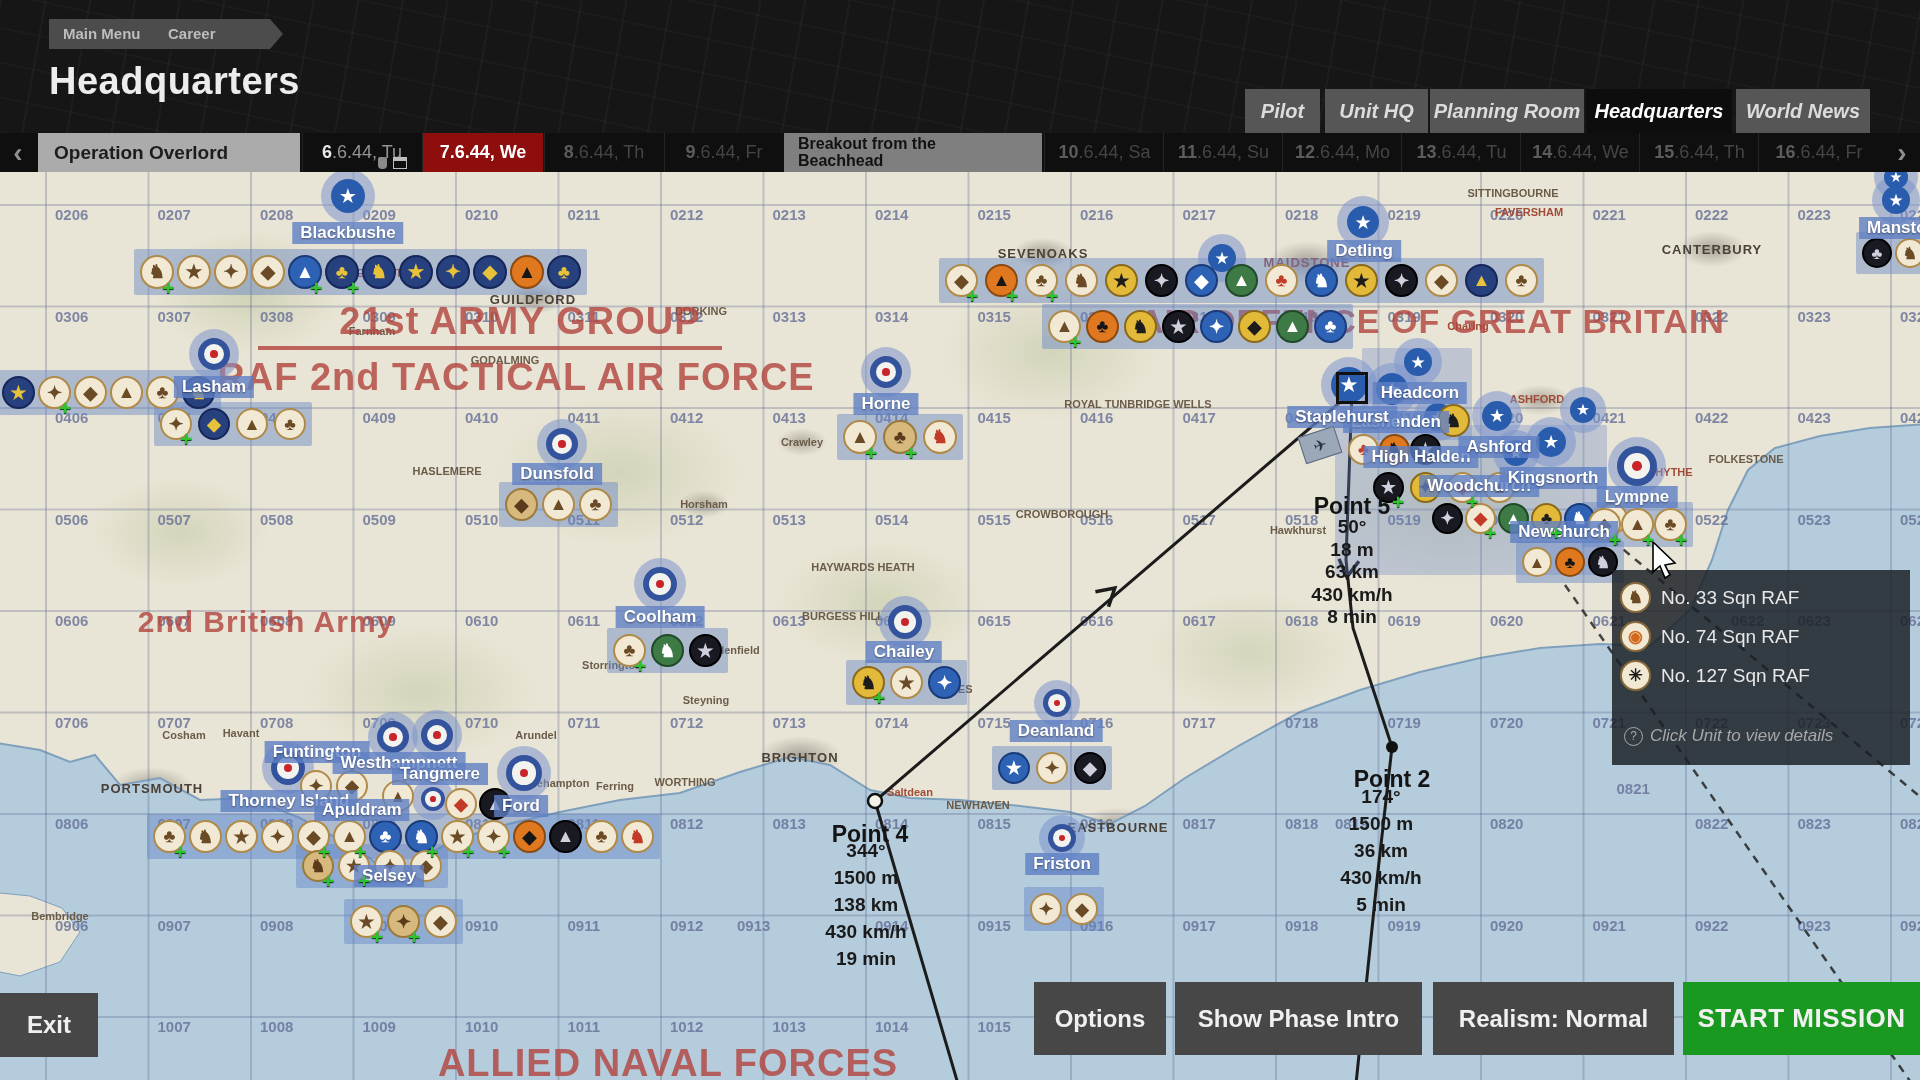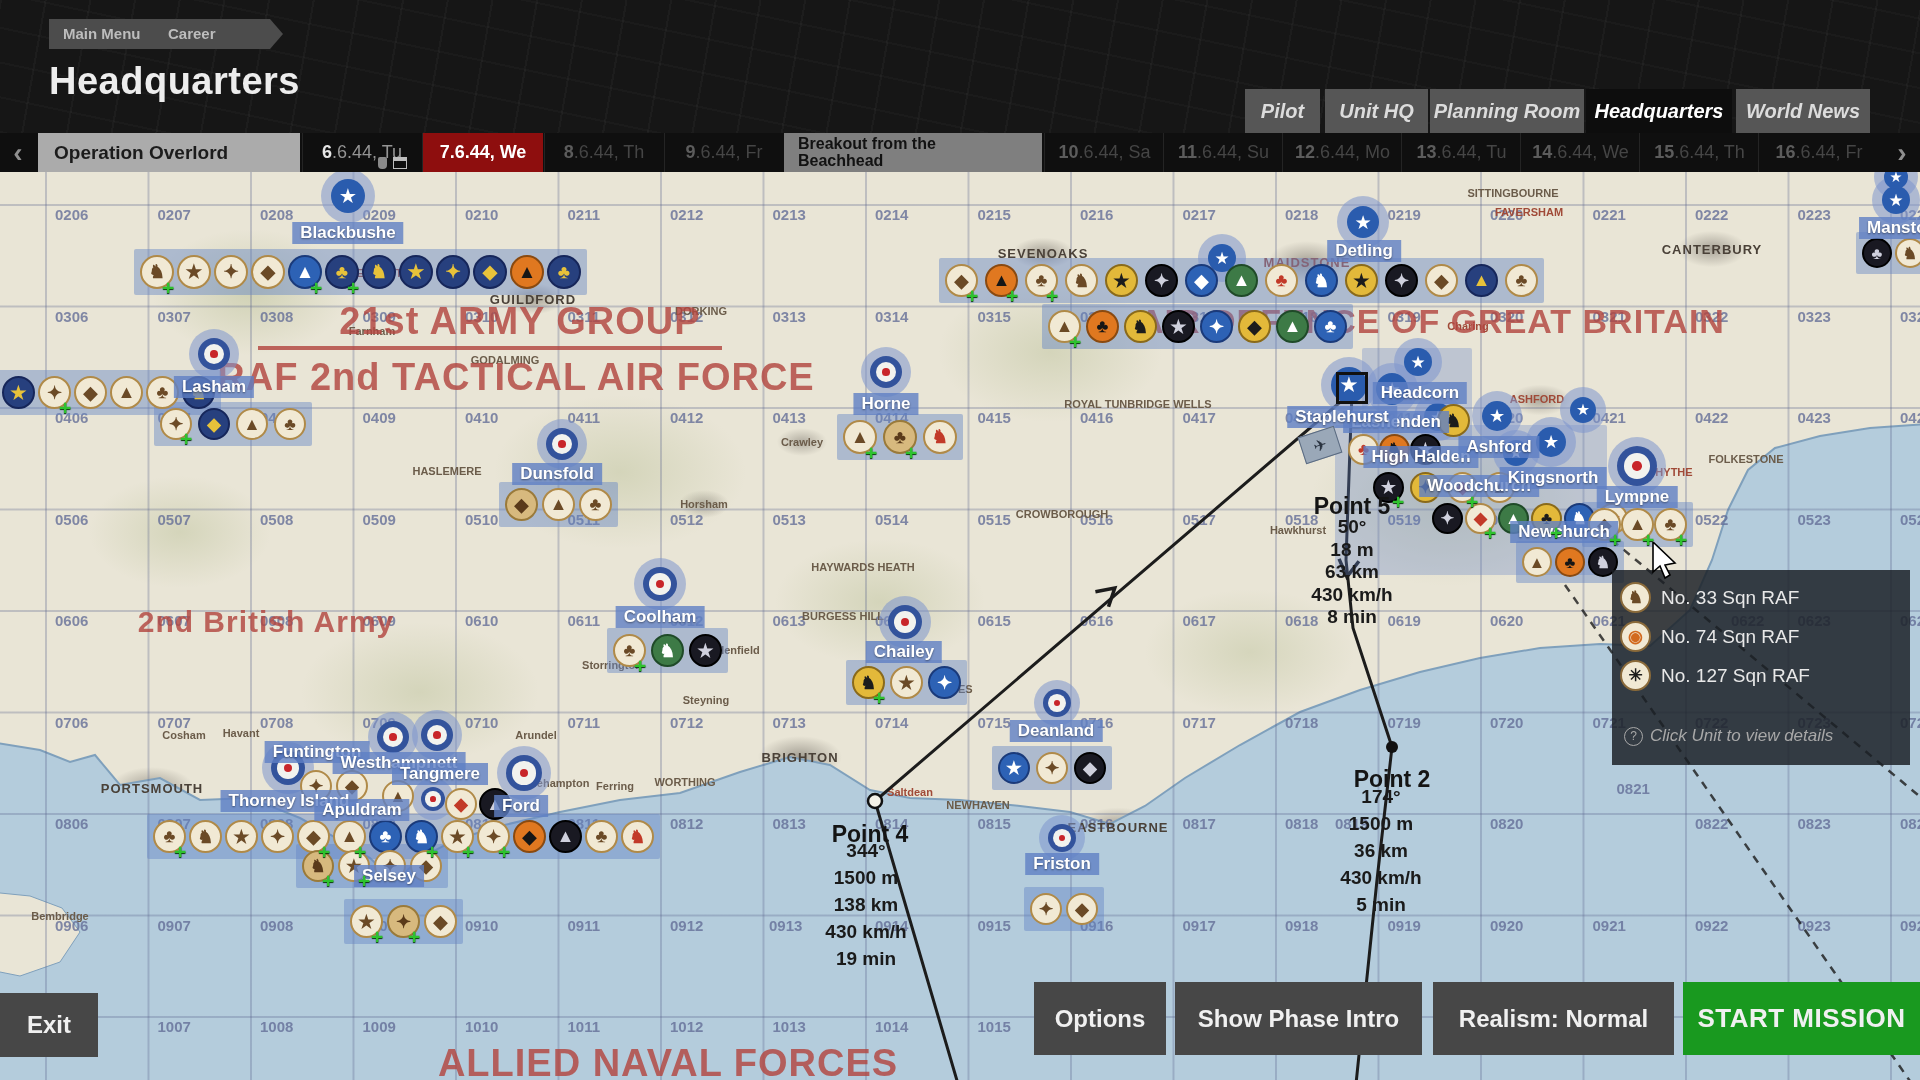--- a/index.html
+++ b/index.html
@@ -246,21 +246,21 @@
       <div class="glabel" style="left: 1695px; top: 815px; position: absolute;">0822</div>
       <div class="glabel" style="left: 1797.5px; top: 815px; position: absolute;">0823</div>
       <div class="glabel" style="left: 1900px; top: 815px; position: absolute;">0824</div>
       <div class="glabel" style="left: 55px; top: 916.5px; position: absolute;">0906</div>
       <div class="glabel" style="left: 157.5px; top: 916.5px; position: absolute;">0907</div>
       <div class="glabel" style="left: 260px; top: 916.5px; position: absolute;">0908</div>
       <div class="glabel" style="left: 362.5px; top: 916.5px; position: absolute;">0909</div>
       <div class="glabel" style="left: 465px; top: 916.5px; position: absolute;">0910</div>
       <div class="glabel" style="left: 567.5px; top: 916.5px; position: absolute;">0911</div>
       <div class="glabel" style="left: 670px; top: 916.5px; position: absolute;">0912</div>
-      <div class="glabel" style="left: 769px; top: 916.5px; position: absolute;">0913</div>
+      <div class="glabel" style="left: 737px; top: 916.5px; position: absolute;">0913</div>
       <div class="glabel" style="left: 875px; top: 916.5px; position: absolute;">0914</div>
       <div class="glabel" style="left: 977.5px; top: 916.5px; position: absolute;">0915</div>
       <div class="glabel" style="left: 1080px; top: 916.5px; position: absolute;">0916</div>
       <div class="glabel" style="left: 1182.5px; top: 916.5px; position: absolute;">0917</div>
       <div class="glabel" style="left: 1285px; top: 916.5px; position: absolute;">0918</div>
       <div class="glabel" style="left: 1387.5px; top: 916.5px; position: absolute;">0919</div>
       <div class="glabel" style="left: 1490px; top: 916.5px; position: absolute;">0920</div>
       <div class="glabel" style="left: 1592.5px; top: 916.5px; position: absolute;">0921</div>
       <div class="glabel" style="left: 1695px; top: 916.5px; position: absolute;">0922</div>
       <div class="glabel" style="left: 1797.5px; top: 916.5px; position: absolute;">0923</div>

